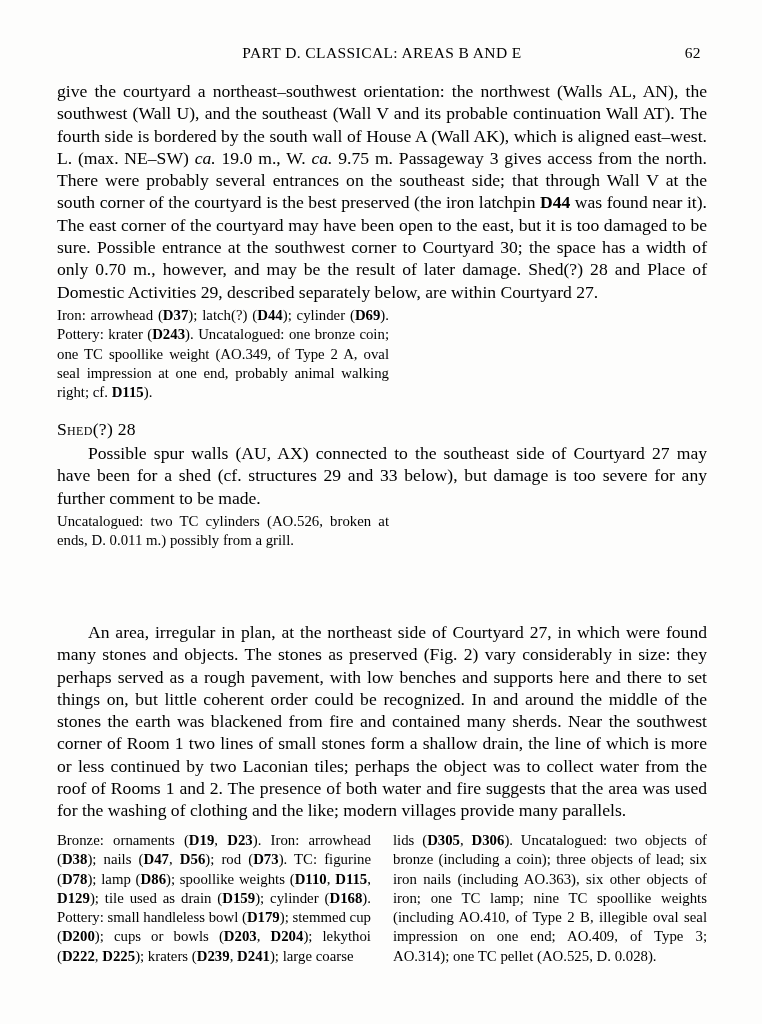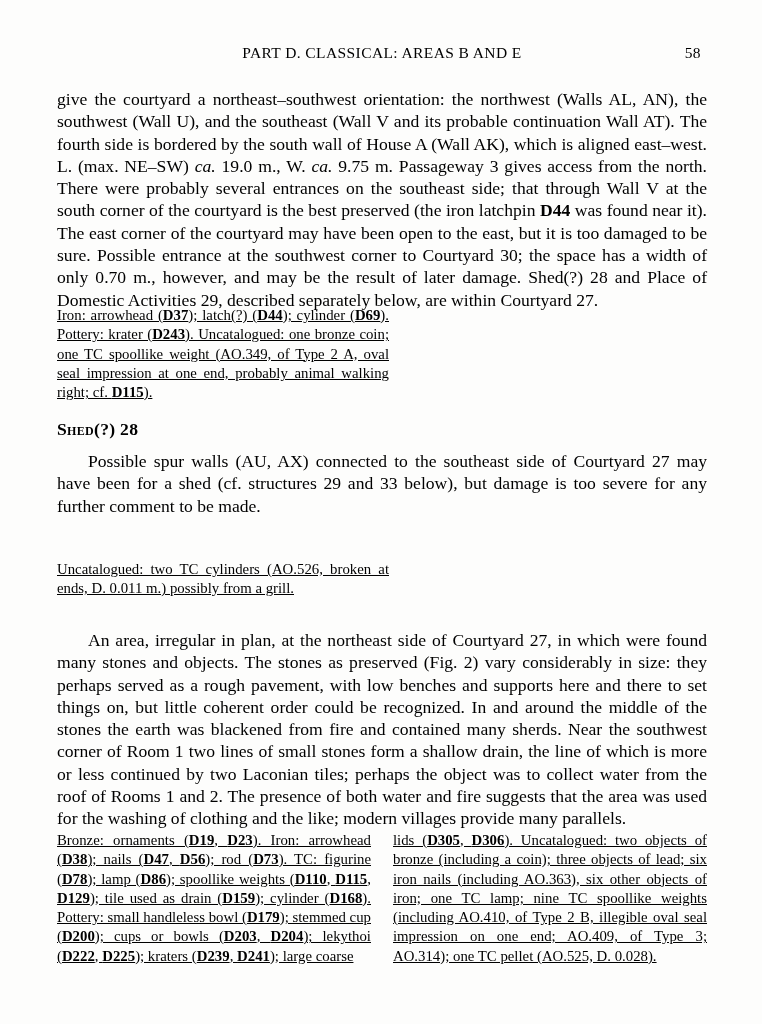--- a/index.html
+++ b/index.html
@@ -28,32 +28,30 @@
     top: 0;
   }
   .body-text {
     position: absolute;
     left: 57px;
     width: 650px;
     font-size: 17.6px;
     line-height: 22.3px;
     text-align: justify;
     text-justify: inter-word;
-    margin-top: 8px;
   }
   .body-text.indent { text-indent: 31px; }
   .small-text {
     position: absolute;
     left: 57px;
     width: 332px;
     font-size: 14.8px;
     line-height: 19.3px;
     text-align: justify;
     text-justify: inter-word;
-    text-decoration: underline;
   }
   .section-heading {
     position: absolute;
     left: 57px;
     width: 650px;
     font-size: 17.6px;
     font-weight: 400;
     font-variant: small-caps;
     letter-spacing: 0.3px;
   }
@@ -71,32 +69,32 @@
     width: auto;
   }
 </style>
 </head>
 <body>
 
 <div class="sheet">
 
   <header class="running-head">
     <span class="rh-title">PART D. CLASSICAL: AREAS B AND E</span>
-    <span class="rh-page">58</span>
+    <span class="rh-page">62</span>
   </header>
 
   <p class="body-text" style="top: 80px;"><span>give the courtyard a northeast–southwest orientation: the northwest (Walls AL, AN), the southwest (Wall U), and the southeast (Wall V and its probable continuation Wall AT). The fourth side is bordered by the south wall of House A (Wall AK), which is aligned east–west. L. (max. NE–SW) </span><span style="font-style: italic;">ca.</span><span> 19.0 m., W. </span><span style="font-style: italic;">ca.</span><span> 9.75 m. Passageway 3 gives access from the north. There were probably several entrances on the southeast side; that through Wall V at the south corner of the courtyard is the best preserved (the iron latchpin </span><span style="font-weight: 700;">D44</span><span> was found near it). The east corner of the courtyard may have been open to the east, but it is too damaged to be sure. Possible entrance at the southwest corner to Courtyard 30; the space has a width of only 0.70 m., however, and may be the result of later damage. Shed(?) 28 and Place of Domestic Activities 29, described separately below, are within Courtyard 27.</span></p>
 
   <p class="small-text" style="top: 306px;"><span>Iron: arrowhead (</span><span style="font-weight: 700;">D37</span><span>); latch(?) (</span><span style="font-weight: 700;">D44</span><span>); cylinder (</span><span style="font-weight: 700;">D69</span><span>). Pottery: krater (</span><span style="font-weight: 700;">D243</span><span>). Uncatalogued: one bronze coin; one TC spoollike weight (AO.349, of Type 2 A, oval seal impression at one end, probably animal walking right; cf. </span><span style="font-weight: 700;">D115</span><span>).</span></p>
 
-  <h2 class="section-heading" style="top: 419px; font-weight: bold;">Shed(?) 28</h2>
+  <h2 class="section-heading" style="top: 419px;">Shed(?) 28</h2>
 
   <p class="body-text indent" style="top: 442px;"><span>Possible spur walls (AU, AX) connected to the southeast side of Courtyard 27 may have been for a shed (cf. structures 29 and 33 below), but damage is too severe for any further comment to be made.</span></p>
 
-  <p class="small-text" style="top: 512px; margin-top: 48px;"><span>Uncatalogued: two TC cylinders (AO.526, broken at ends, D. 0.011 m.) possibly from a grill.</span></p>
+  <p class="small-text" style="top: 512px;"><span>Uncatalogued: two TC cylinders (AO.526, broken at ends, D. 0.011 m.) possibly from a grill.</span></p>
 
 
   <p class="body-text indent" style="top: 621px;"><span>An area, irregular in plan, at the northeast side of Courtyard 27, in which were found many stones and objects. The stones as preserved (Fig. 2) vary considerably in size: they perhaps served as a rough pavement, with low benches and supports here and there to set things on, but little coherent order could be recognized. In and around the middle of the stones the earth was blackened from fire and contained many sherds. Near the southwest corner of Room 1 two lines of small stones form a shallow drain, the line of which is more or less continued by two Laconian tiles; perhaps the object was to collect water from the roof of Rooms 1 and 2. The presence of both water and fire suggests that the area was used for the washing of clothing and the like; modern villages provide many parallels.</span></p>
 
   <div class="catalogue-columns">
     <p class="small-text col"><span>Bronze: ornaments (</span><span style="font-weight: 700;">D19</span><span>, </span><span style="font-weight: 700;">D23</span><span>). Iron: arrowhead (</span><span style="font-weight: 700;">D38</span><span>); nails (</span><span style="font-weight: 700;">D47</span><span>, </span><span style="font-weight: 700;">D56</span><span>); rod (</span><span style="font-weight: 700;">D73</span><span>). TC: figurine (</span><span style="font-weight: 700;">D78</span><span>); lamp (</span><span style="font-weight: 700;">D86</span><span>); spoollike weights (</span><span style="font-weight: 700;">D110</span><span>, </span><span style="font-weight: 700;">D115</span><span>, </span><span style="font-weight: 700;">D129</span><span>); tile used as drain (</span><span style="font-weight: 700;">D159</span><span>); cylinder (</span><span style="font-weight: 700;">D168</span><span>). Pottery: small handleless bowl (</span><span style="font-weight: 700;">D179</span><span>); stemmed cup (</span><span style="font-weight: 700;">D200</span><span>); cups or bowls (</span><span style="font-weight: 700;">D203</span><span>, </span><span style="font-weight: 700;">D204</span><span>); lekythoi (</span><span style="font-weight: 700;">D222</span><span>, </span><span style="font-weight: 700;">D225</span><span>); kraters (</span><span style="font-weight: 700;">D239</span><span>, </span><span style="font-weight: 700;">D241</span><span>); large coarse</span></p>
     <p class="small-text col"><span>lids (</span><span style="font-weight: 700;">D305</span><span>, </span><span style="font-weight: 700;">D306</span><span>). Uncatalogued: two objects of bronze (including a coin); three objects of lead; six iron nails (including AO.363), six other objects of iron; one TC lamp; nine TC spoollike weights (including AO.410, of Type 2 B, illegible oval seal impression on one end; AO.409, of Type 3; AO.314); one TC pellet (AO.525, D. 0.028).</span></p>
   </div>
 
 </div>

